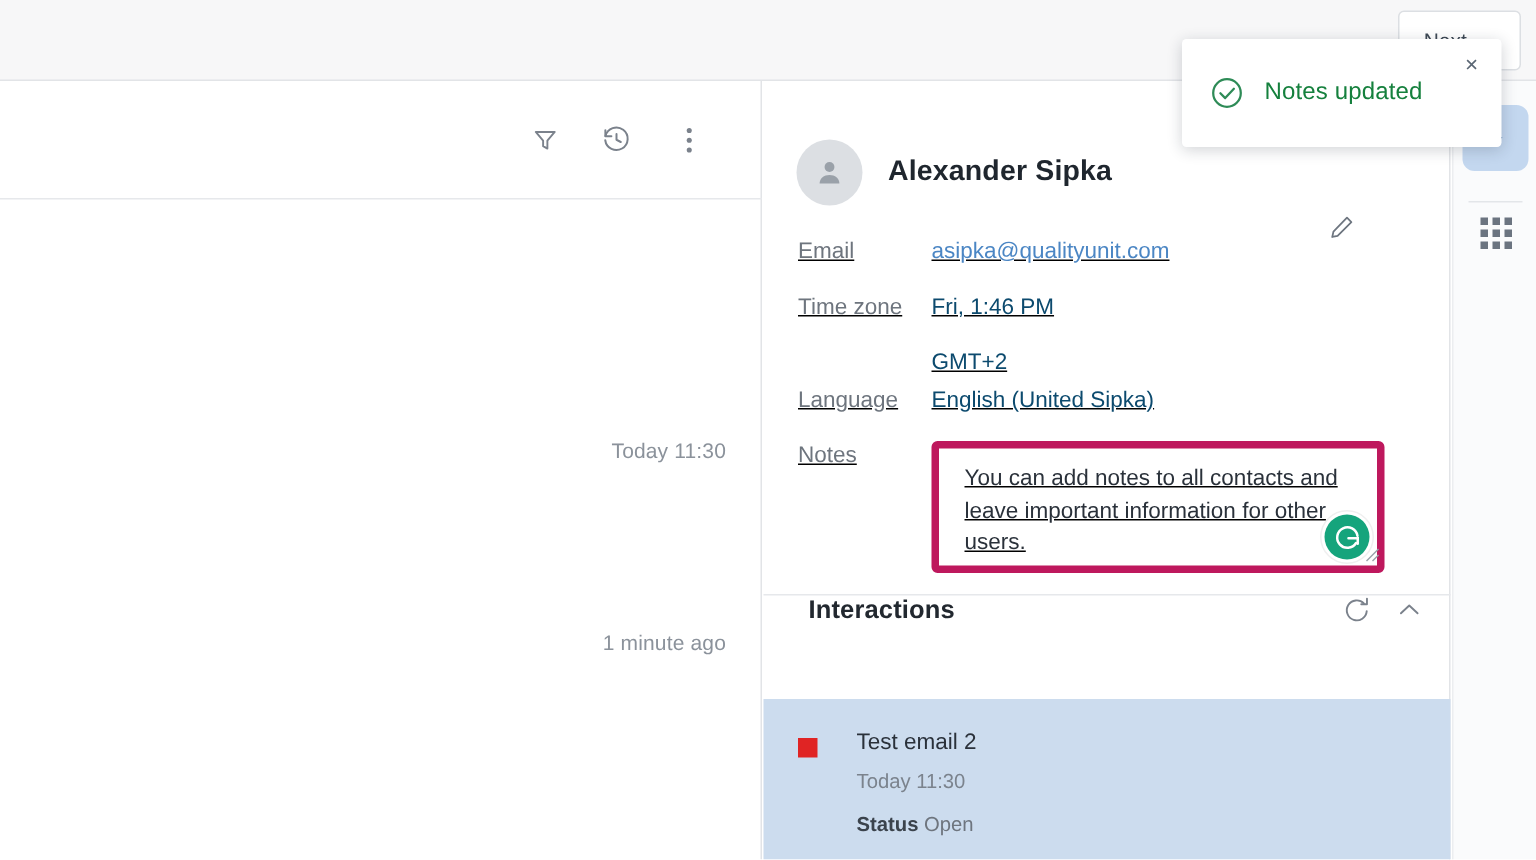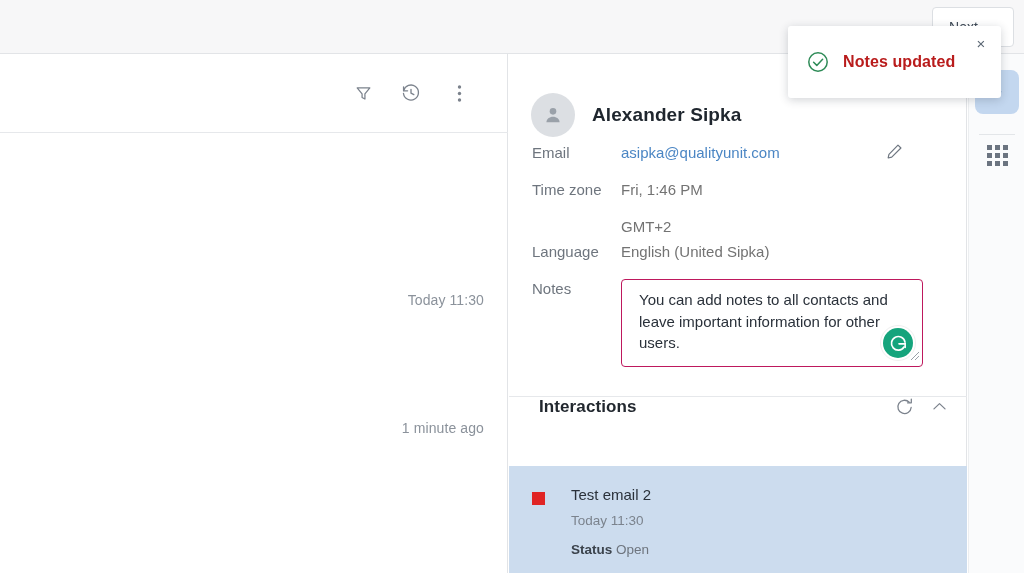--- a/index.html
+++ b/index.html
@@ -61,35 +61,35 @@
     color: #9aa1a9; flex: none;
   }
   .contact-name {
     margin-left: 17px; font-size: 19px; font-weight: bold; color: #1f262e;
     letter-spacing: .1px;
   }
   .edit-icon {
     position: absolute; right: 62px; top: 88px; color: #6e7680;
   }
 
-  .fields { position: absolute; left: 0; top: 89px; width: 458px; }
+  .fields { position: absolute; left: 0; top: 104px; width: 458px; text-decoration: underline; }
   .row { display: flex; margin-bottom: 17px; align-items: flex-start; }
   .lbl {
     width: 112px; flex: none; padding-left: 23px;
     font-size: 15px; color: #6e757e; line-height: 20px;
   }
-  .val { font-size: 15px; color: #737373; line-height: 20px; }
+  .val { font-size: 15px; color: #0c4a6e; line-height: 20px; }
   .val.link { color: #4b86c4; }
   .row.tz2 { margin-bottom: 5px; }
 
   .notes-row { display: flex; align-items: flex-start; }
   .notes-wrap { position: relative; }
   .notes-box {
     width: 302px; height: 88px;
-    border: 1px solid #be185d; border-radius: 4px;
+    border: 5px solid #be185d; border-radius: 4px;
     background: #ffffff;
     padding: 9px 12px 0 17px;
     font-size: 15px; line-height: 21.5px; color: #2a313a;
     overflow: hidden; white-space: pre-line;
     font-family: "Liberation Sans", sans-serif;
   }
   .grammarly {
     position: absolute; right: 7px; bottom: 6px;
     width: 36px; height: 36px; border-radius: 50%;
     background: #ffffff; border: 1px solid #efefef;
@@ -144,21 +144,21 @@
 
   
   .toast {
     position: absolute; left: 788px; top: 26px; width: 213px; height: 72px;
     background: #ffffff; border-radius: 3px;
     box-shadow: 0 2px 10px rgba(25,35,50,.20);
     display: flex; align-items: center; padding-left: 18px;
   }
   .toast-check { color: #2e8b57; display: flex; align-items: center; flex: none; }
   .toast-msg {
-    margin-left: 13px; font-size: 16px; font-weight: bold; color: #b91c1c;
+    margin-left: 13px; font-size: 16px; font-weight: normal; color: #15803d;
     letter-spacing: .1px;
   }
   .toast-close {
     position: absolute; right: 11px; top: 8px; width: 18px; height: 18px;
     color: #5b6774; display: flex; align-items: center; justify-content: center;
     font-size: 15px; line-height: 1;
   }
 </style>
 </head>
 <body>

